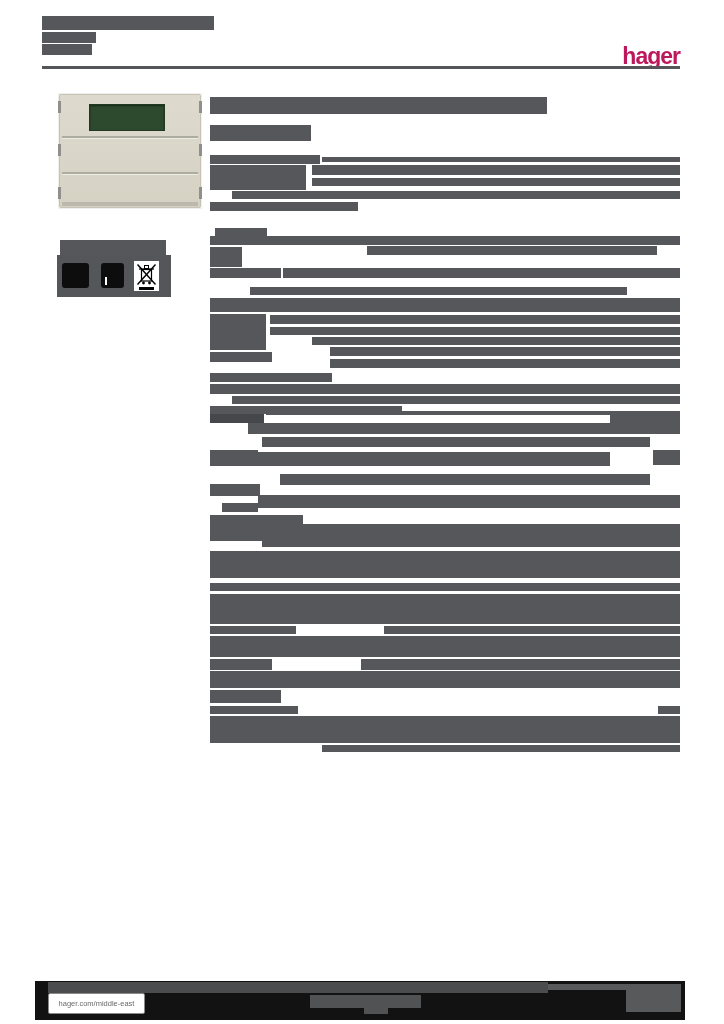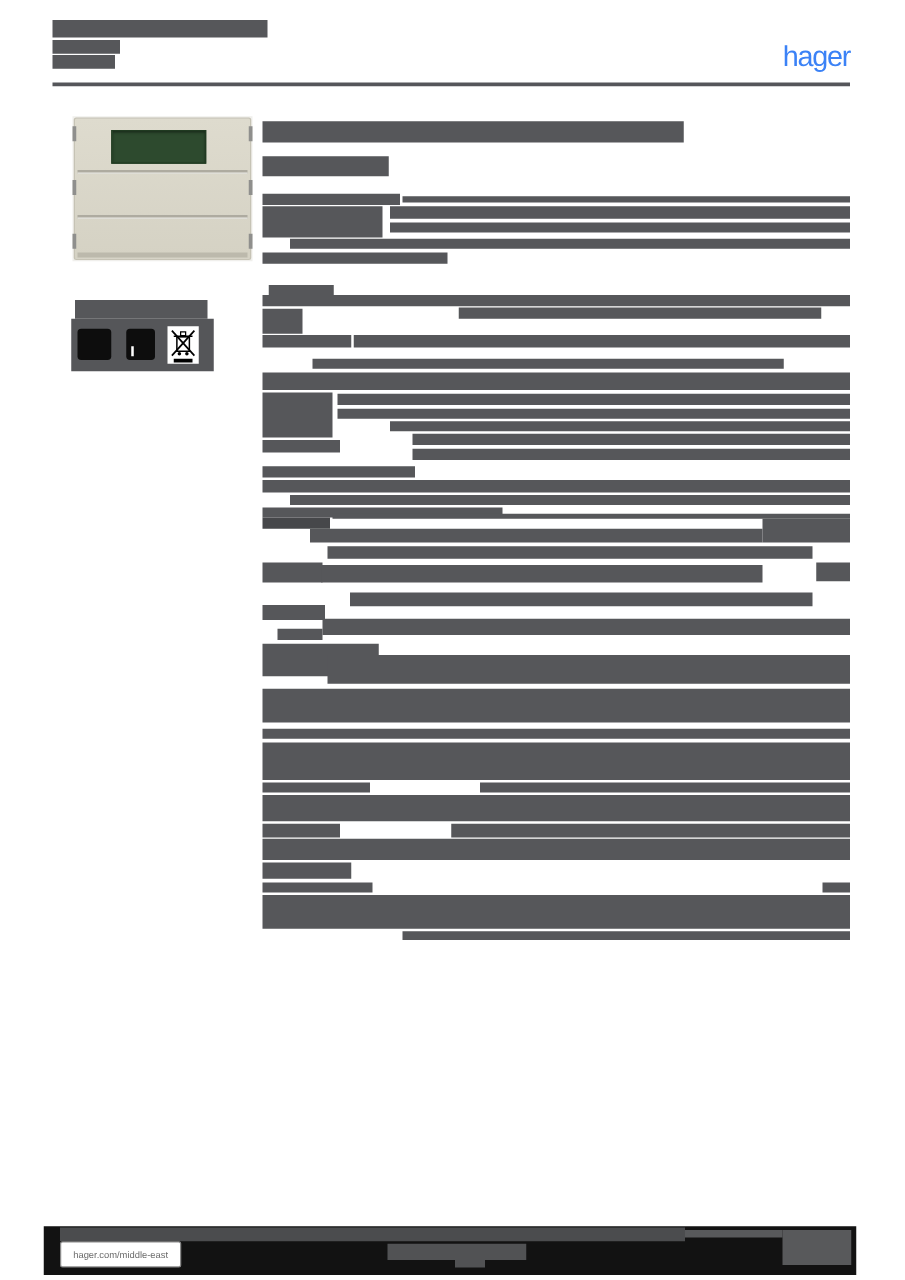--- a/index.html
+++ b/index.html
@@ -2,22 +2,22 @@
 <html><head>
 <meta charset="utf-8">
 <style>
   html,body{margin:0;padding:0;background:#ffffff;}
   .page{position:relative;width:724px;height:1024px;background:#ffffff;overflow:hidden;
         font-family:"Liberation Sans", sans-serif;}
   
   .rb{position:absolute;background:#56575a;}
   .rb-dark{background:#46474a;}
   
-  .logo{position:absolute;left:616px;top:31px;width:64px;height:28px;
-        color:#3b82f6;font-size:23px;font-weight:400;letter-spacing:-1px;line-height:28px;text-align:right;}
+  .logo{position:absolute;left:616px;top:42px;width:64px;height:28px;
+        color:#be185d;font-size:23px;font-weight:700;letter-spacing:-1px;line-height:28px;text-align:right;}
   .header-rule{position:absolute;left:42px;top:66px;width:638px;height:3px;background:#55565a;}
   
   .photo{position:absolute;left:58px;top:93px;width:144px;height:116px;background:#f0efec;}
   .device{position:absolute;left:1px;top:1px;width:140px;height:112px;
           background:linear-gradient(#dedbce,#d5d2c4);border:1px solid #c6c3b5;border-radius:2px;}
   .lcd{position:absolute;left:29px;top:9px;width:74px;height:25px;background:#2d4a2e;
        border:1px solid #203a21;box-shadow:inset 0 1px 2px rgba(0,0,0,.45);}
   .rocker-line{position:absolute;left:2px;width:136px;height:2px;
                background:#aeaba0;border-bottom:1px solid #ecebe6;}
   .device-base{position:absolute;left:2px;bottom:1px;width:136px;height:4px;background:#bcb9ac;}

